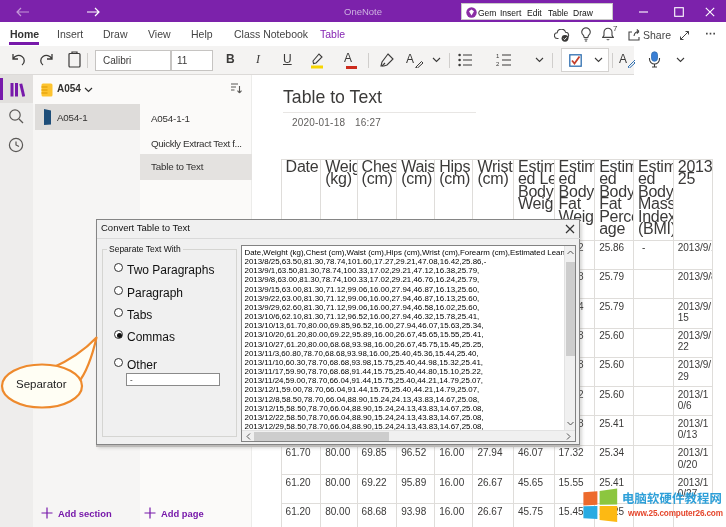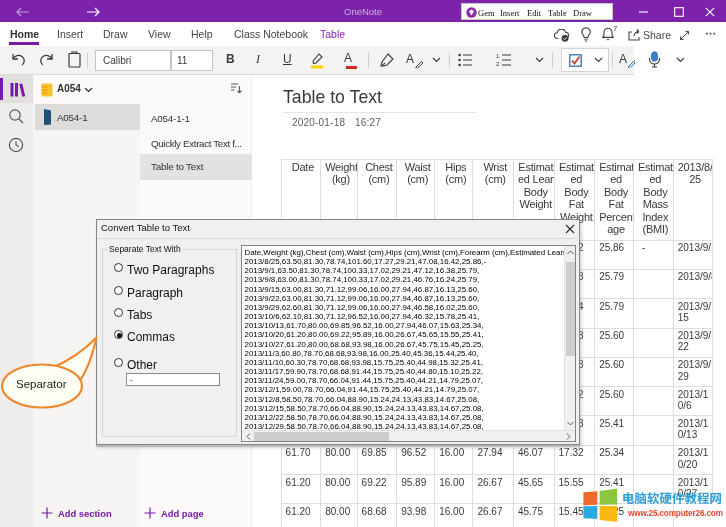--- a/index.html
+++ b/index.html
@@ -3,42 +3,42 @@
 <meta charset="utf-8">
 <style>
   * { margin:0; padding:0; box-sizing:border-box; }
   html,body { width:726px; height:527px; overflow:hidden; }
   body { font-family:"Liberation Sans", sans-serif; position:relative; background:#fff; }
   .abs { position:absolute; }
   svg { display:block; }
   
   #titlebar { left:0; top:0; width:726px; height:22px; background:#7c22ab; }
   #titlebar .tb-txt { position:absolute; color:#fff; font-size:9.5px; }
-  #menu-box { position:absolute; left:461px; top:3px; width:152px; height:17px; background:#fff; border:1px solid #c9c9c9; font-size:8.5px; color:#111;font-family:Liberation Serif, serif; }
+  #menu-box { position:absolute; left:461px; top:3px; width:152px; height:17px; background:#fff; border:1px solid #c9c9c9; font-size:8.5px; color:#111; }
   #menu-box span { position:absolute; top:3px; }
   
   #tabrow { left:0; top:22px; width:726px; height:24px; background:#fff; }
   .tab { position:absolute; top:6px; font-size:10.5px; color:#444; }
   
   #toolbar { left:0; top:46px; width:634px; height:29px; background:#f4f3f2; border-bottom:1px solid #dcdad8; }
   .tsep { position:absolute; top:7px; width:1px; height:15px; background:#d0cecc; }
   .tglyph { position:absolute; color:#3b3a39; }
   
   #sidebar { left:0; top:75px; width:33px; height:452px; background:#eeedec; }
   #nbpane { left:33px; top:75px; width:107px; height:452px; background:#f6f5f4; }
   #pgpane { left:140px; top:75px; width:112px; height:452px; background:#fbfaf9; border-right:1px solid #ececea; }
   #content { left:252px; top:75px; width:474px; height:452px; background:#fff; }
   
   #grid { left:280.6px; top:158.5px; display:grid;
     grid-template-columns:39.6px 36.4px 39.6px 38px 38.3px 40.5px 40.6px 40.6px 38.8px 39.8px 39.5px;
     grid-template-rows:81.2px repeat(10, 29.3px);
     border-left:1px solid #dfddda; border-top:1px solid #dfddda; }
   .gc { border-right:1px solid #dfddda; border-bottom:1px solid #dfddda; box-sizing:border-box;
     font-size:10px; color:#3b3a39; padding:1.5px 0 0 4px; line-height:11.3px; overflow:hidden; white-space:nowrap; }
-  #grid .gc:nth-child(-n+11) { font-size:11px; line-height:12.4px; letter-spacing:-0.25px;text-align:center; }
+  #grid .gc:nth-child(-n+11) { font-size:16px; line-height:12.4px; letter-spacing:-0.25px; }
   
   #dialog { left:96px; top:219px; width:484px; height:226px; background:#f0f0f0; border:1px solid #858585; box-shadow:0 2px 0 #bcbab8, 2px 3px 3px rgba(120,118,116,.30); font-size:9px; color:#111; }
   .radio { position:absolute; left:113px; width:9px; height:9px; border:1px solid #333; border-radius:50%; background:#fff; }
   .rlabel { position:absolute; left:126px; font-size:12px; color:#111; }
 </style>
 </head>
 <body>
 
 <div id="titlebar" class="abs">
   <svg class="abs" style="left:15px;top:7px" width="16" height="10" viewBox="0 0 16 10">

